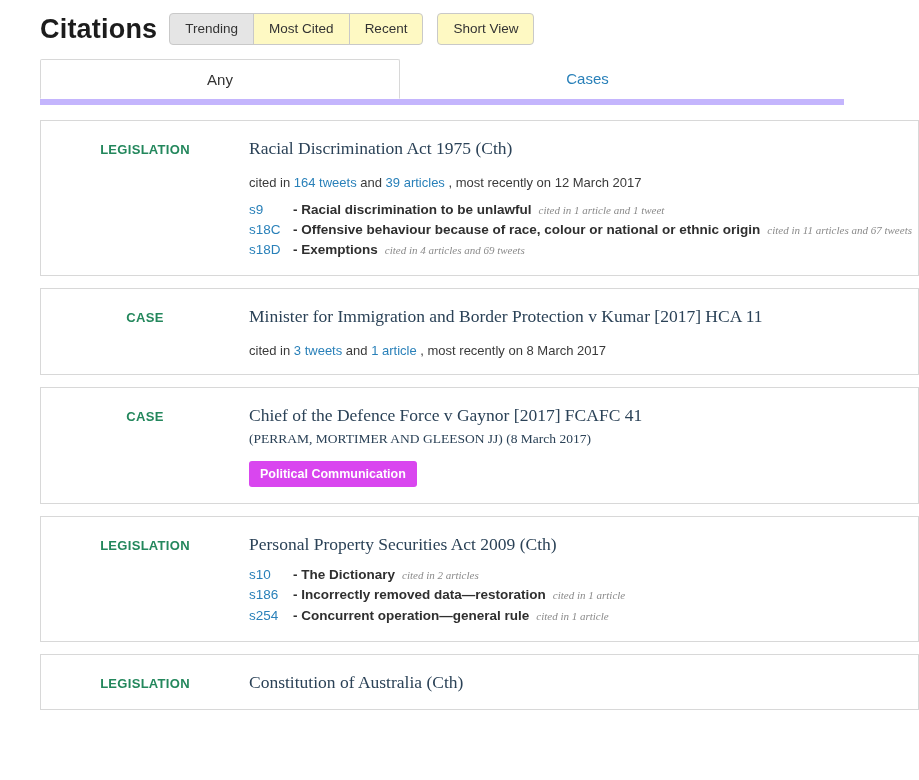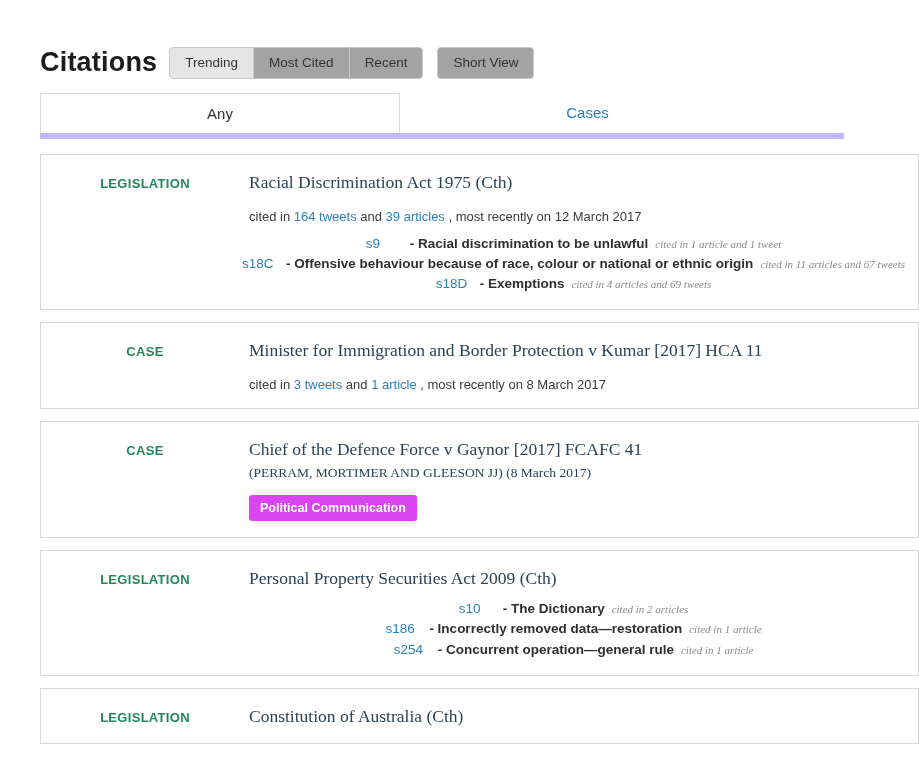--- a/index.html
+++ b/index.html
@@ -4,28 +4,28 @@
 <style>
   * { box-sizing: border-box; }
   html, body { margin: 0; padding: 0; }
   body {
     width: 919px; height: 780px; overflow: hidden;
     background: #fff;
     font-family: "Liberation Sans", "DejaVu Sans", sans-serif;
     color: #333;
   }
   
-  .header { display: flex; align-items: center; padding: 13px 0 8px 40px; margin-top: 34px; }
+  .header { display: flex; align-items: flex-end; padding: 13px 0 8px 40px; }
   .page-title {
     margin: 0 12px 0 0; font-size: 27px; font-weight: bold;
     color: #1c1c1c; letter-spacing: 0.2px;
   }
   .btn {
     font-family: inherit; font-size: 13.5px; color: #333;
-    background: #a3a3a3; border: 1px solid #c9c9c9;
+    background: #fef9c3; border: 1px solid #c9c9c9;
     padding: 8px 15px; border-radius: 4px; cursor: pointer; line-height: 1;
   }
   .btn-group { display: flex; }
   .btn-group .btn { border-radius: 0; margin-left: -1px; }
   .btn-group .btn:first-child { border-radius: 4px 0 0 4px; margin-left: 0; }
   .btn-group .btn:last-child { border-radius: 0 4px 4px 0; }
   .btn.active { background: #e5e5e5; }
   .short-view { margin-left: 14px; }
   
   .tabs { display: flex; margin: 6px 0 0 40px; width: 804px; border-bottom: 6px solid #c4b5fd; }
@@ -56,21 +56,21 @@
     font-family: "Liberation Serif", "DejaVu Serif", serif;
     font-size: 17.5px; color: #2b4257; cursor: pointer;
   }
   .card-subtitle {
     font-family: "Liberation Serif", "DejaVu Serif", serif;
     font-size: 13.5px; color: #2b4257; margin-top: 5px;
   }
   .cited-line { margin-top: 16px; font-size: 13px; color: #3a3a3a; }
   .link { color: #2980b9; text-decoration: none; cursor: pointer; }
   .section-list { margin-top: 11px; }
-  .section-row { display: flex; align-items: baseline; margin-top: 2px; font-size: 13.5px; line-height: 1.35; justify-content: center; }
+  .section-row { display: flex; align-items: baseline; margin-top: 2px; font-size: 13.5px; line-height: 1.35; }
   .section-num { flex: 0 0 44px; font-size: 13.5px; }
   .section-desc { font-weight: bold; color: #2f2f2f; white-space: nowrap; }
   .section-cited {
     font-family: "Liberation Serif", "DejaVu Serif", serif;
     font-style: italic; color: #8a8a8a; font-size: 11px; margin-left: 7px; white-space: nowrap;
   }
   .tag-list { margin-top: 14px; }
   .tag-badge {
     display: inline-block; background: #d946ef; color: #fff;
     font-weight: bold; font-size: 12.5px; padding: 6px 11px;

